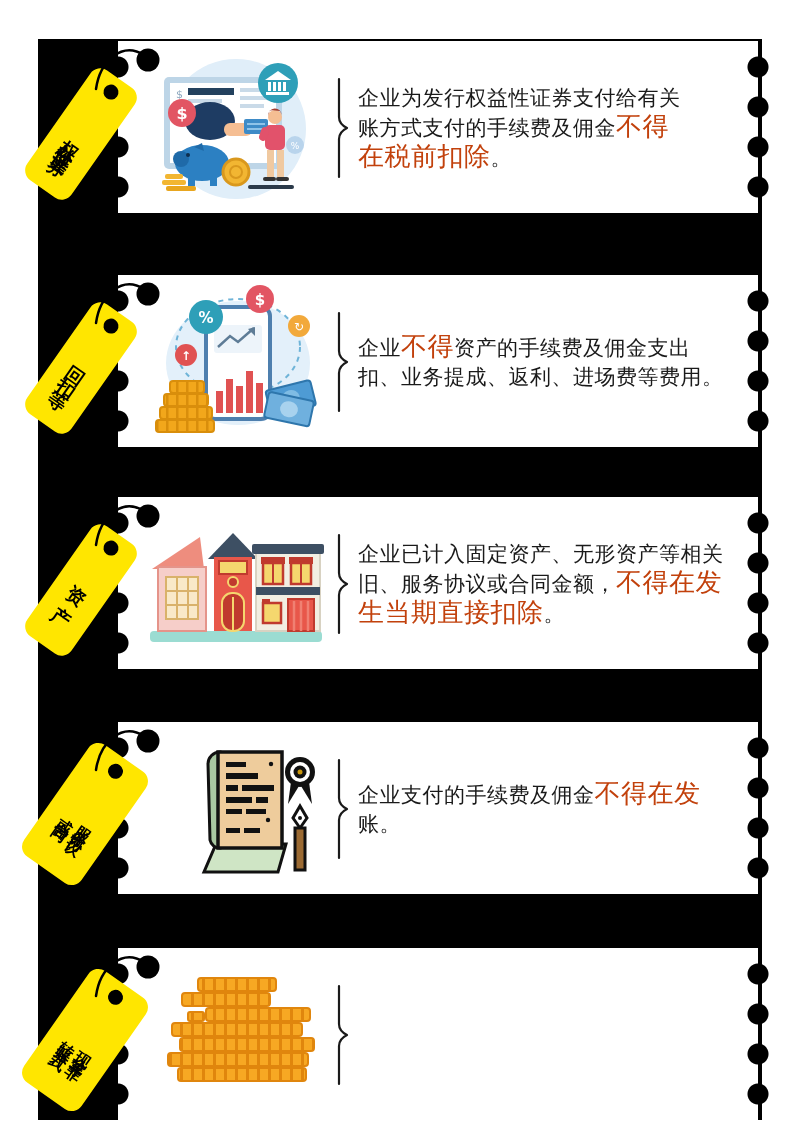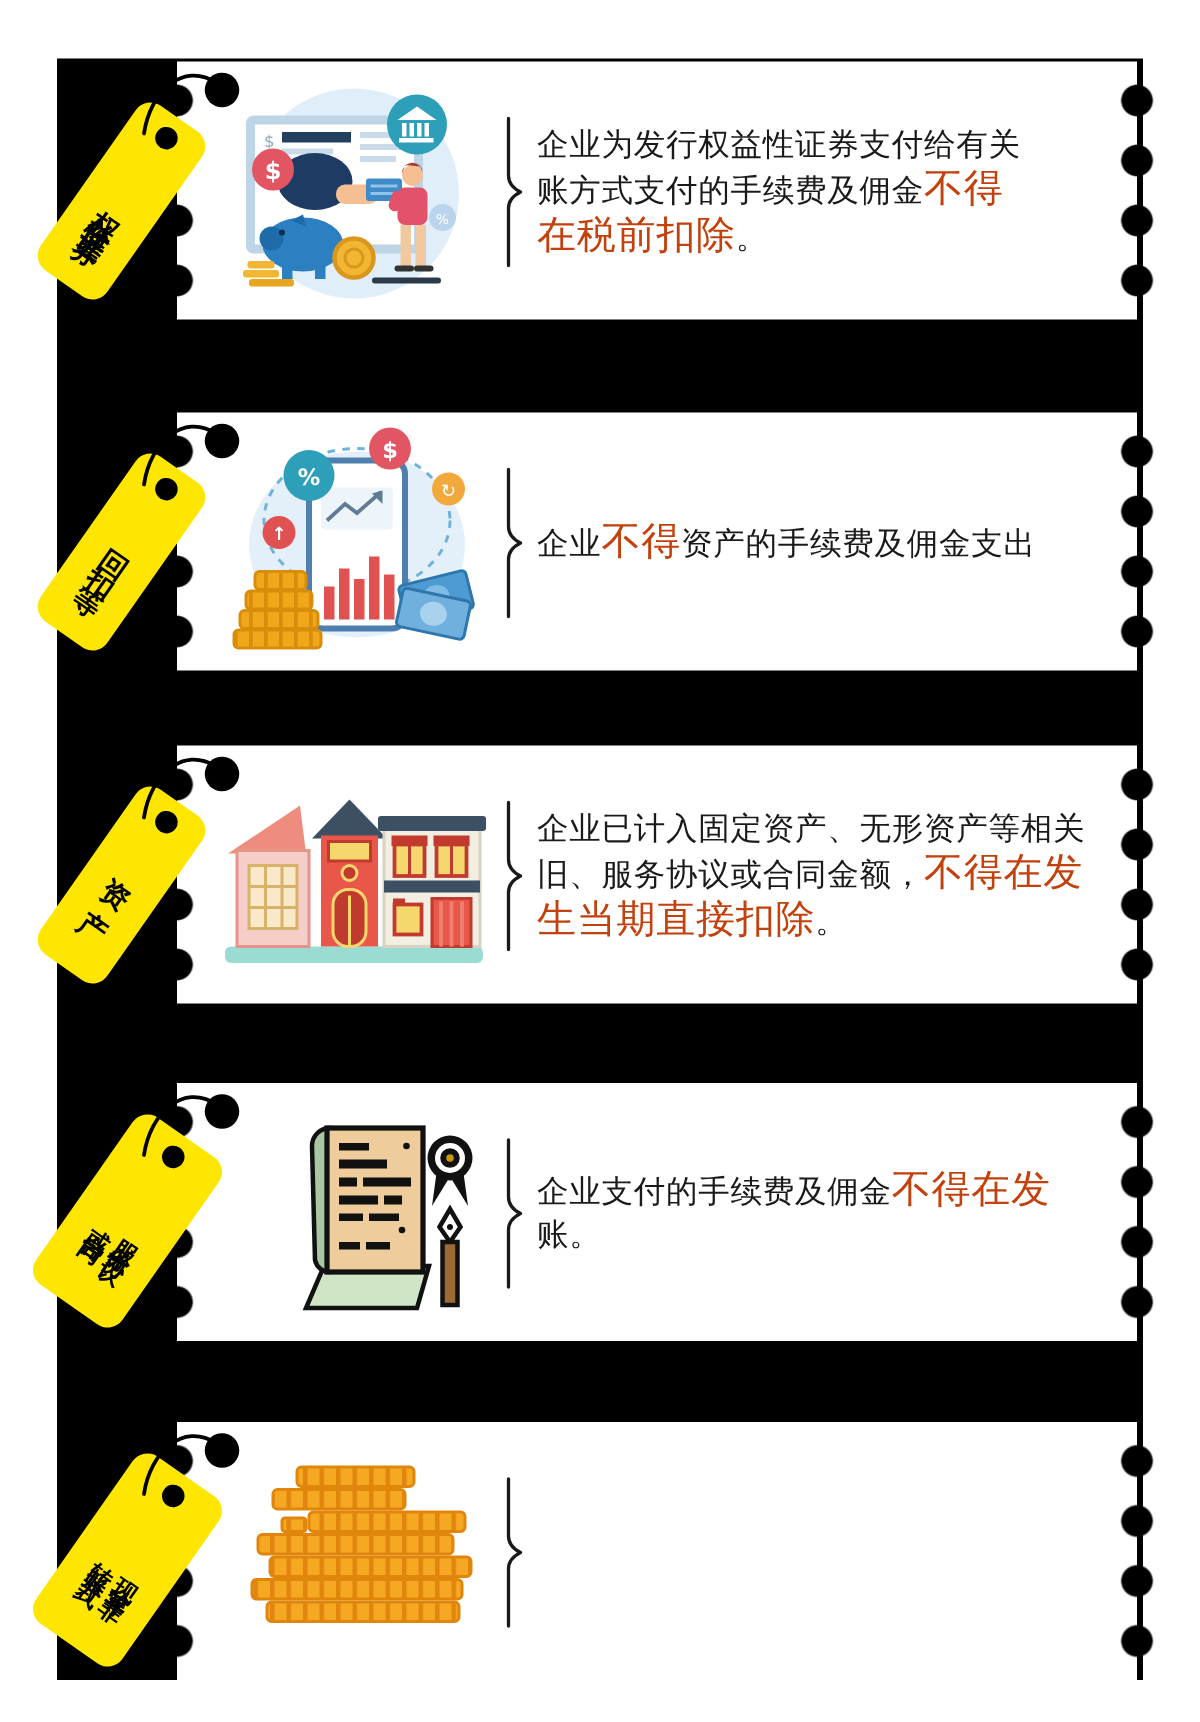--- a/index.html
+++ b/index.html
@@ -171,20 +171,21 @@
         <rect x="34" y="100" width="34" height="12" rx="3" fill="url(#ticks2)" stroke="#D98E0B" stroke-width="2"></rect>
         <rect x="28" y="113" width="44" height="12" rx="3" fill="url(#ticks2)" stroke="#D98E0B" stroke-width="2"></rect>
         <rect x="24" y="126" width="52" height="12" rx="3" fill="url(#ticks2)" stroke="#D98E0B" stroke-width="2"></rect>
         <rect x="20" y="139" width="58" height="12" rx="3" fill="url(#ticks2)" stroke="#D98E0B" stroke-width="2"></rect>
       </svg>
       <svg class="divider" width="16" height="102" viewBox="0 0 16 102">
         <path class="div-path" d="M2 2 L2 40 Q2 47 10 51 Q2 55 2 62 L2 100"></path>
       </svg>
       <div class="text">
         <div class="line"><span class="seg" data-style="normal">企业</span><span class="seg" data-style="highlight">不得</span><span class="seg" data-style="normal">资产的手续费及佣金支出</span></div>
+        <div class="line"><span class="seg" data-style="normal">扣、业务提成、返利、进场费等费用。</span></div>
       </div>
     </div>
   </section>
 
   <section class="row row-3">
     <div class="tag cols1">
       <span class="hole"></span>
       <span class="tag-col">资产</span>
     </div>
     <svg class="string" width="120" height="70" viewBox="0 0 120 70">

